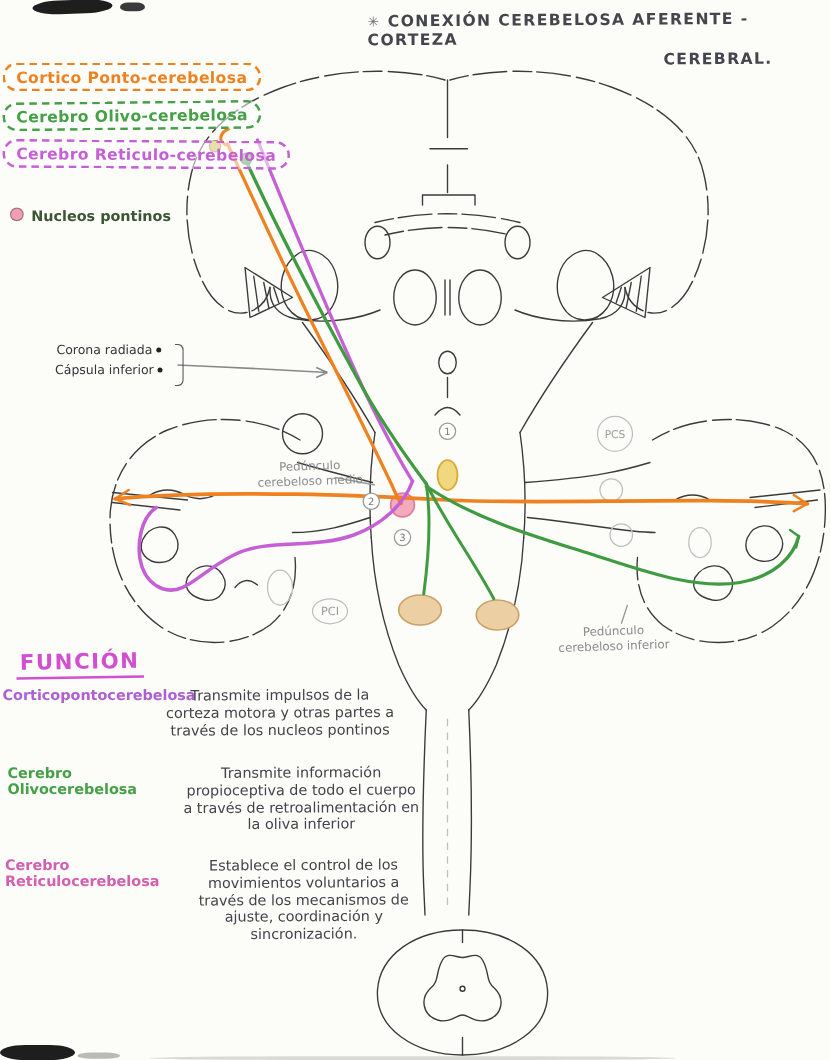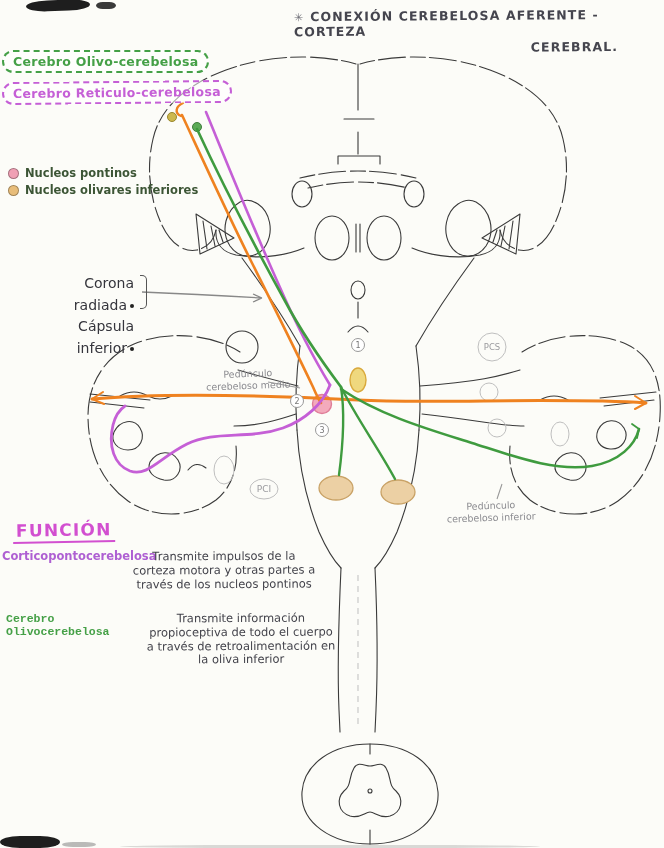--- a/index.html
+++ b/index.html
@@ -24,26 +24,26 @@
 
   
   .legend{position:absolute;top:50px;left:2px}
   .lbox{border:2.2px dashed;border-radius:16px;padding:2px 9px;margin-bottom:8px;width:max-content;
         font-size:12.5px;font-weight:700;letter-spacing:.3px;background:rgba(255,255,255,.55)}
   .lbox:nth-child(2){transform:rotate(-.6deg)}
   .lbox:nth-child(3){transform:rotate(.4deg)}
 
   
   .nuclei{position:absolute;top:166px;left:8px;font-size:11.5px;color:#3c5535;font-weight:600}
-  .nrow{display:flex;align-items:center;margin-bottom:3px}
+  .nrow{display:flex;align-items:flex-start;margin-bottom:3px}
   .dot{width:9px;height:9px;border-radius:50%;margin-right:6px;border:1.5px solid rgba(0,0,0,.3);flex:none}
 
   
-  .corona{position:absolute;top:273px;left:40px;width:94px;font-size:14px;color:#35353c;
-          text-align:right;line-height:1.55}
+  .corona{position:absolute;top:273px;left:40px;width:94px;font-size:10px;color:#35353c;
+          text-align:center;line-height:1.55}
   .bdot{display:inline-block;width:4px;height:4px;background:#222;border-radius:50%;
         margin-left:3px;vertical-align:middle}
   .bracket{position:absolute;top:275px;left:140px;width:6px;height:32px;
            border:1.6px solid #555;border-left:none;border-radius:0 5px 5px 0}
 
   
   .lab{position:absolute;font-size:9.5px;color:#8b8b90;line-height:1.25;text-align:center}
   .pcm{top:368px;left:204px;width:88px;transform:rotate(-2deg)}
   .pcinf{top:500px;left:444px;width:94px;transform:rotate(-2deg)}
 
@@ -192,33 +192,30 @@
     <text x="492" y="350" text-anchor="middle" font-size="8.5" fill="#9a9a9e">PCS</text>
     <text x="264" y="492" text-anchor="middle" font-size="9" fill="#9a9a9e">PCI</text>
   </svg>
 
   <div class="title">
     <span class="sparkle">✳</span><span>CONEXIÓN CEREBELOSA AFERENTE - CORTEZA</span>
     <div class="title2">CEREBRAL.</div>
   </div>
 
   <div class="legend">
+    <div class="lbox" style="color: rgb(239, 130, 32); border-color: rgb(239, 130, 32);">Cortico Ponto-cerebelosa</div>
     <div class="lbox" style="color: rgb(69, 160, 71); border-color: rgb(69, 160, 71);">Cerebro Olivo-cerebelosa</div>
     <div class="lbox" style="color: rgb(197, 95, 214); border-color: rgb(197, 95, 214);">Cerebro Reticulo-cerebelosa</div>
   </div>
 
   <div class="nuclei">
     <div class="nrow">
       <span class="dot" style="background: rgb(240, 160, 180);"></span>
       <span>Nucleos pontinos</span>
     </div>
-    <div class="nrow">
-      <span class="dot" style="background: rgb(232, 189, 122);"></span>
-      <span>Nucleos olivares inferiores</span>
-    </div>
   </div>
 
   <div class="corona">
     <div><span>Corona radiada</span><span class="bdot"></span></div>
     <div><span>Cápsula inferior</span><span class="bdot"></span></div>
   </div>
   <div class="bracket"></div>
 
   <div class="lab pcm">
     <div>Pedúnculo</div>
@@ -229,19 +226,21 @@
     <div>cerebeloso inferior</div>
   </div>
 
   <div class="fhead">FUNCIÓN</div>
 
   <div class="entry e1">
     <div class="term" style="color: rgb(174, 95, 210);">Corticopontocerebelosa</div>
     <div class="def">Transmite impulsos de la corteza motora y otras partes a través de los nucleos pontinos</div>
   </div>
   <div class="entry e2">
-    <div class="term" style="color: rgb(69, 160, 71); font-family: Liberation Mono, monospace;">Cerebro Olivocerebelosa</div>
+    <div class="term" style="color: rgb(69, 160, 71);">Cerebro Olivocerebelosa</div>
     <div class="def">Transmite información propioceptiva de todo el cuerpo a través de retroalimentación en la oliva inferior</div>
   </div>
   <div class="entry e3">
+    <div class="term" style="color: rgb(212, 95, 176);">Cerebro Reticulocerebelosa</div>
+    <div class="def">Establece el control de los movimientos voluntarios a través de los mecanismos de ajuste, coordinación y sincronización.</div>
   </div>
 
 </div>
 
 </body></html>

